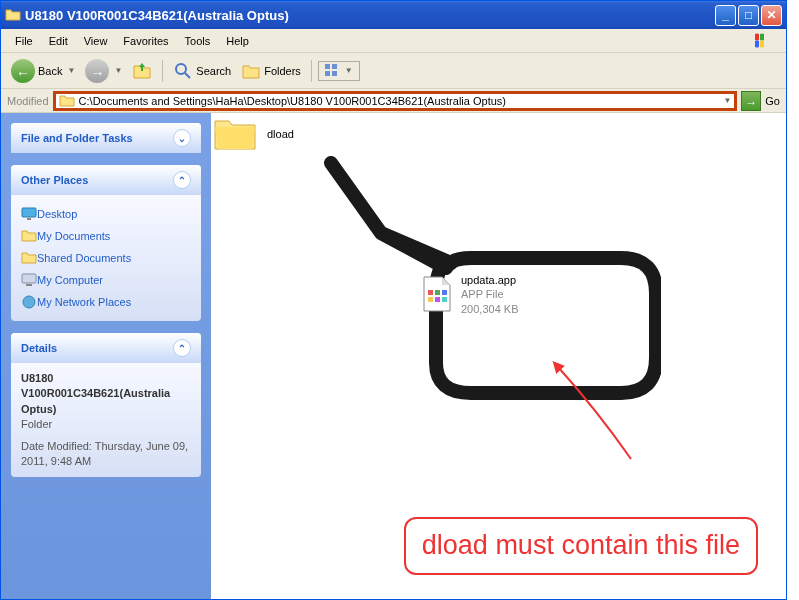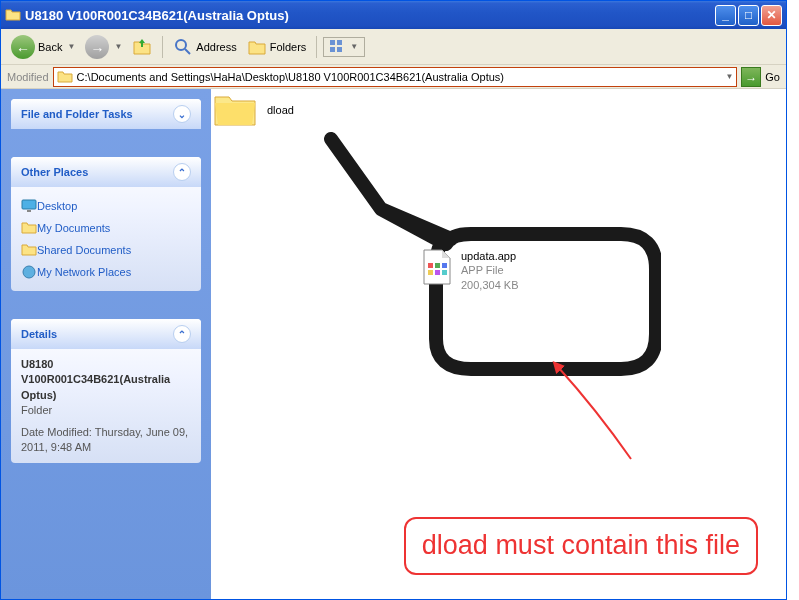--- a/index.html
+++ b/index.html
@@ -26,43 +26,43 @@
 .tb-sep { width: 1px; height: 22px; background: #c0bdad; margin: 0 4px; }
 .nav-circle { width: 24px; height: 24px; border-radius: 50%; display: flex; align-items: center; justify-content: center; color: #fff; font-size: 14px; }
 .nav-back { background: linear-gradient(to bottom, #9cc77d, #4a9a2e); }
 .nav-fwd { background: linear-gradient(to bottom, #d0d0d0, #a0a0a0); }
 .dropdown-arrow { font-size: 8px; color: #666; margin-left: 2px; }
 .tb-icon { width: 20px; height: 20px; }
 .views-btn { border: 1px solid #b0ad9e; padding: 2px 6px; display: flex; align-items: center; }
 
 .addressbar { height: 24px; background: #efecde; border-bottom: 1px solid #d6d2c2; display: flex; align-items: center; padding: 0 6px; gap: 4px; }
 .addr-label { color: #888; }
-.addr-input { flex: 1; display: flex; align-items: center; background: #fff; border: 1px solid #c2410c; height: 20px; padding: 0 3px; gap: 4px; }
+.addr-input { flex: 1; display: flex; align-items: center; background: #fff; border: 3px solid #c2410c; height: 20px; padding: 0 3px; gap: 4px; }
 .addr-input input { flex: 1; border: none; outline: none; font-size: 11px; }
 .go-btn { background: linear-gradient(to bottom, #7eb55a, #4a9a2e); color: #fff; width: 20px; height: 20px; border: 1px solid #3a7a1e; display: flex; align-items: center; justify-content: center; font-size: 12px; }
 
 .content-area { flex: 1; display: flex; overflow: hidden; }
 
 .sidebar { width: 210px; background: linear-gradient(to bottom, #7aa1e6 0%, #6b95dd 100%); padding: 10px; overflow-y: auto; }
-.panel { background: linear-gradient(to bottom, #fff 0%, #eff3ff 40%, #d6e0f5 100%); border-radius: 4px; margin-bottom: 28px; }
+.panel { background: linear-gradient(to bottom, #fff 0%, #eff3ff 40%, #d6e0f5 100%); border-radius: 4px; margin-bottom: 12px; }
 .panel-header { padding: 6px 10px; color: #215dc6; font-weight: bold; font-size: 11px; display: flex; justify-content: space-between; align-items: center; background: linear-gradient(to bottom, #fff, #c7d8f8); border-radius: 4px 4px 0 0; cursor: default; }
 .panel-chevron { width: 18px; height: 18px; border: 1px solid #b8cff0; border-radius: 50%; background: #fff; display: flex; align-items: center; justify-content: center; color: #3a6fd0; font-size: 10px; }
 .panel-body { padding: 8px 10px; }
 .panel-link { display: flex; align-items: center; padding: 3px 0; color: #215dc6; cursor: default; }
 .pl-icon { width: 16px; height: 16px; flex-shrink: 0; }
 .details-text { color: #555; font-size: 11px; line-height: 1.4; }
 .details-title { color: #333; font-weight: bold; }
 
 .main-view { flex: 1; background: #fff; padding: 2px; position: relative; }
 .folder-item { display: flex; align-items: center; gap: 10px; cursor: default; }
 .folder-big { width: 44px; height: 38px; }
 .folder-label { font-size: 11px; }
 
 .callout-wrap { position: absolute; left: 110px; top: 40px; }
-.file-item { position: absolute; left: 210px; top: 160px; display: flex; align-items: flex-start; gap: 8px; }
+.file-item { position: absolute; left: 210px; top: 160px; display: flex; align-items: center; gap: 8px; }
 .file-icon { width: 32px; height: 36px; }
 .file-meta { font-size: 11px; line-height: 1.3; }
 .file-meta .fn { color: #000; }
 .file-meta .ft, .file-meta .fs { color: #888; }
 
 .annotation { position: absolute; right: 28px; bottom: 24px; border: 2px solid #e33; border-radius: 12px; padding: 10px 16px; color: #e33; font-size: 27px; text-align: center; line-height: 1.25; font-family: Arial, sans-serif; }
 .arrow-annot { position: absolute; right: 140px; bottom: 130px; }
 </style>
 </head>
 <body>
@@ -73,20 +73,35 @@
         <path fill="#fce385" stroke="#d9a93a" d="M1 3h5l1 2h8v8H1z"></path>
       </svg>
     <span class="titlebar-text">U8180 V100R001C34B621(Australia Optus)</span>
     <div class="window-btns">
       <div class="win-btn win-min">_</div>
       <div class="win-btn win-max">□</div>
       <div class="win-btn win-close">✕</div>
     </div>
   </div>
 
+  <div class="menubar">
+    <span class="menu-item">File</span>
+    <span class="menu-item">Edit</span>
+    <span class="menu-item">View</span>
+    <span class="menu-item">Favorites</span>
+    <span class="menu-item">Tools</span>
+    <span class="menu-item">Help</span>
+    <span class="menu-spacer"></span>
+    <svg class="win-flag" viewBox="0 0 20 16">
+        <path fill="#e33" d="M1 1 Q3 0 5 1 L5 7 Q3 8 1 7z"></path>
+        <path fill="#3a3" d="M6 1 Q8 0 10 1 L10 7 Q8 8 6 7z"></path>
+        <path fill="#36f" d="M1 8 Q3 7 5 8 L5 14 Q3 15 1 14z"></path>
+        <path fill="#fc3" d="M6 8 Q8 7 10 8 L10 14 Q8 15 6 14z"></path>
+      </svg>
+  </div>
 
   <div class="toolbar">
     <div class="tb-btn">
       <div class="nav-circle nav-back">←</div>
       <span>Back</span>
       <span class="dropdown-arrow">▼</span>
     </div>
     <div class="tb-btn">
       <div class="nav-circle nav-fwd">→</div>
       <span class="dropdown-arrow">▼</span>
@@ -96,21 +111,21 @@
           <path fill="#fce385" stroke="#d9a93a" d="M2 5h6l1 2h9v10H2z"></path>
           <path fill="#3a3" d="M10 2l-3 4h2v4h2V6h2z"></path>
         </svg>
     </div>
     <div class="tb-sep"></div>
     <div class="tb-btn">
       <svg class="tb-icon" viewBox="0 0 20 20">
           <circle cx="8" cy="8" r="5" fill="none" stroke="#4875c7" stroke-width="2"></circle>
           <line x1="12" y1="12" x2="17" y2="17" stroke="#4875c7" stroke-width="2"></line>
         </svg>
-      <span>Address</span>
+      <span>Search</span>
     </div>
     <div class="tb-btn">
       <svg class="tb-icon" viewBox="0 0 20 20">
           <path fill="#fce385" stroke="#d9a93a" d="M2 5h6l1 2h9v10H2z"></path>
         </svg>
       <span>Folders</span>
     </div>
     <div class="tb-sep"></div>
     <div class="views-btn">
       <svg width="18" height="14">
@@ -162,20 +177,27 @@
               <svg class="pl-icon" viewBox="0 0 16 16">
                 <path fill="#fce385" stroke="#d9a93a" d="M1 3h5l1 2h8v8H1z"></path>
               </svg>
               <span>My Documents</span>
             </div>
           <div class="panel-link">
               <svg class="pl-icon" viewBox="0 0 16 16">
                 <path fill="#fce385" stroke="#d9a93a" d="M1 3h5l1 2h8v8H1z"></path>
               </svg>
               <span>Shared Documents</span>
+            </div>
+          <div class="panel-link">
+              <svg class="pl-icon" viewBox="0 0 16 16">
+                <rect x="1" y="2" width="14" height="9" rx="1" fill="#d0d8e8" stroke="#8090b0"></rect>
+                <rect x="5" y="12" width="6" height="2" fill="#888"></rect>
+              </svg>
+              <span>My Computer</span>
             </div>
           <div class="panel-link">
               <svg class="pl-icon" viewBox="0 0 16 16">
                 <circle cx="8" cy="8" r="6" fill="#5eb0e0" stroke="#3a80b0"></circle>
               </svg>
               <span>My Network Places</span>
             </div>
         </div>
       </div>
 

